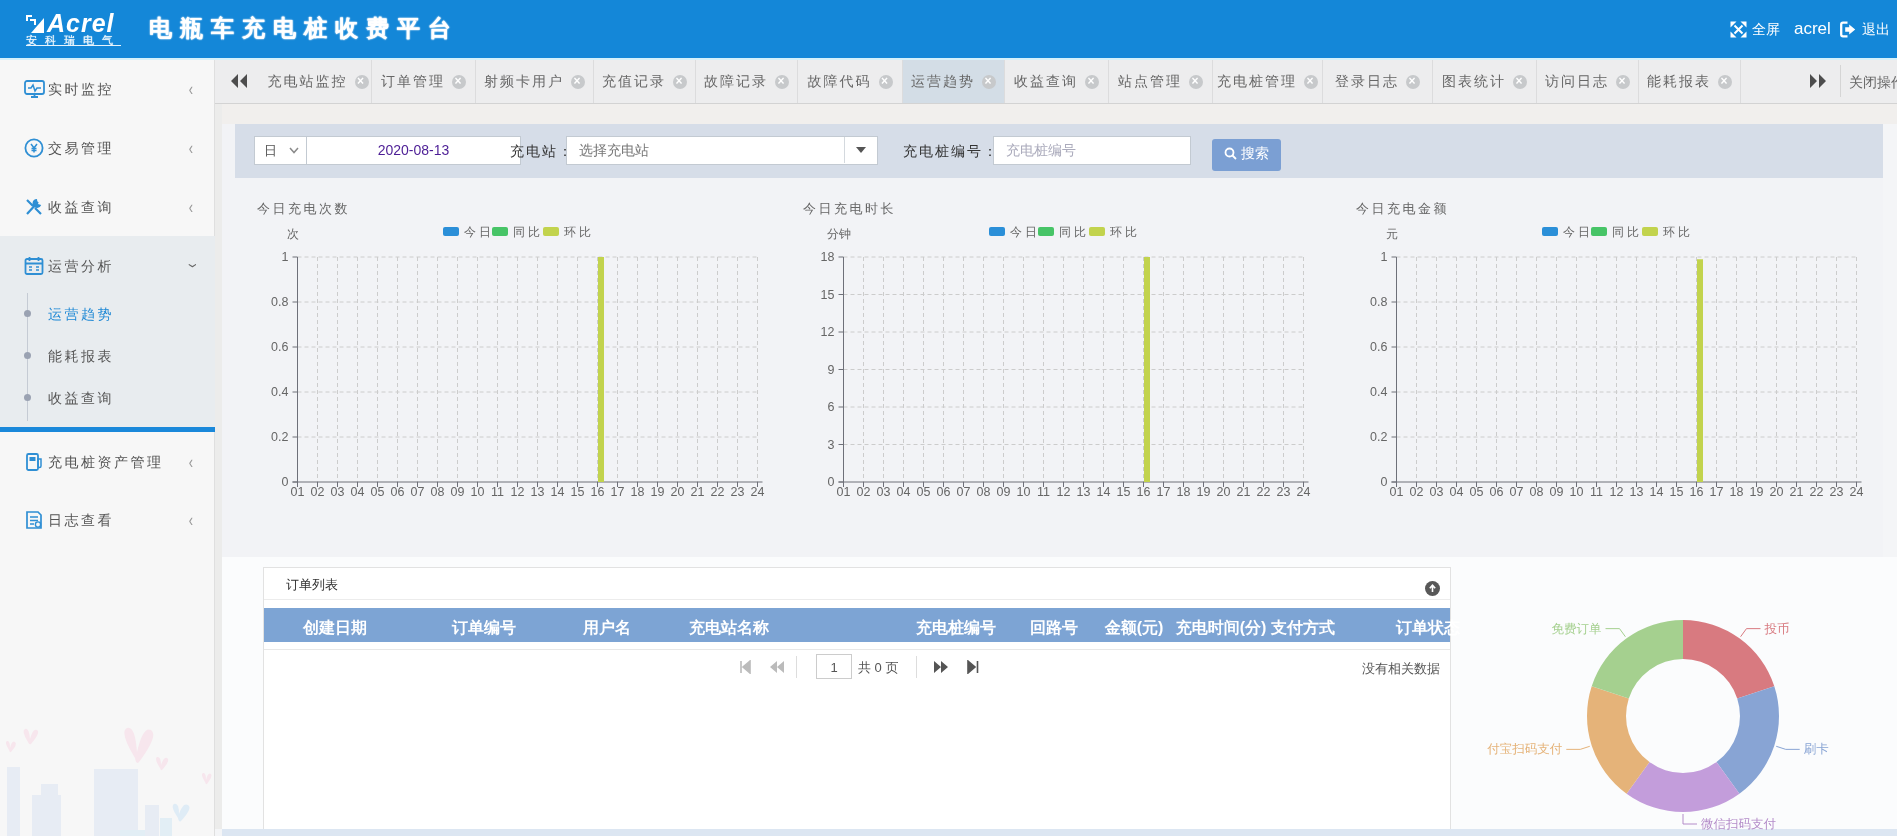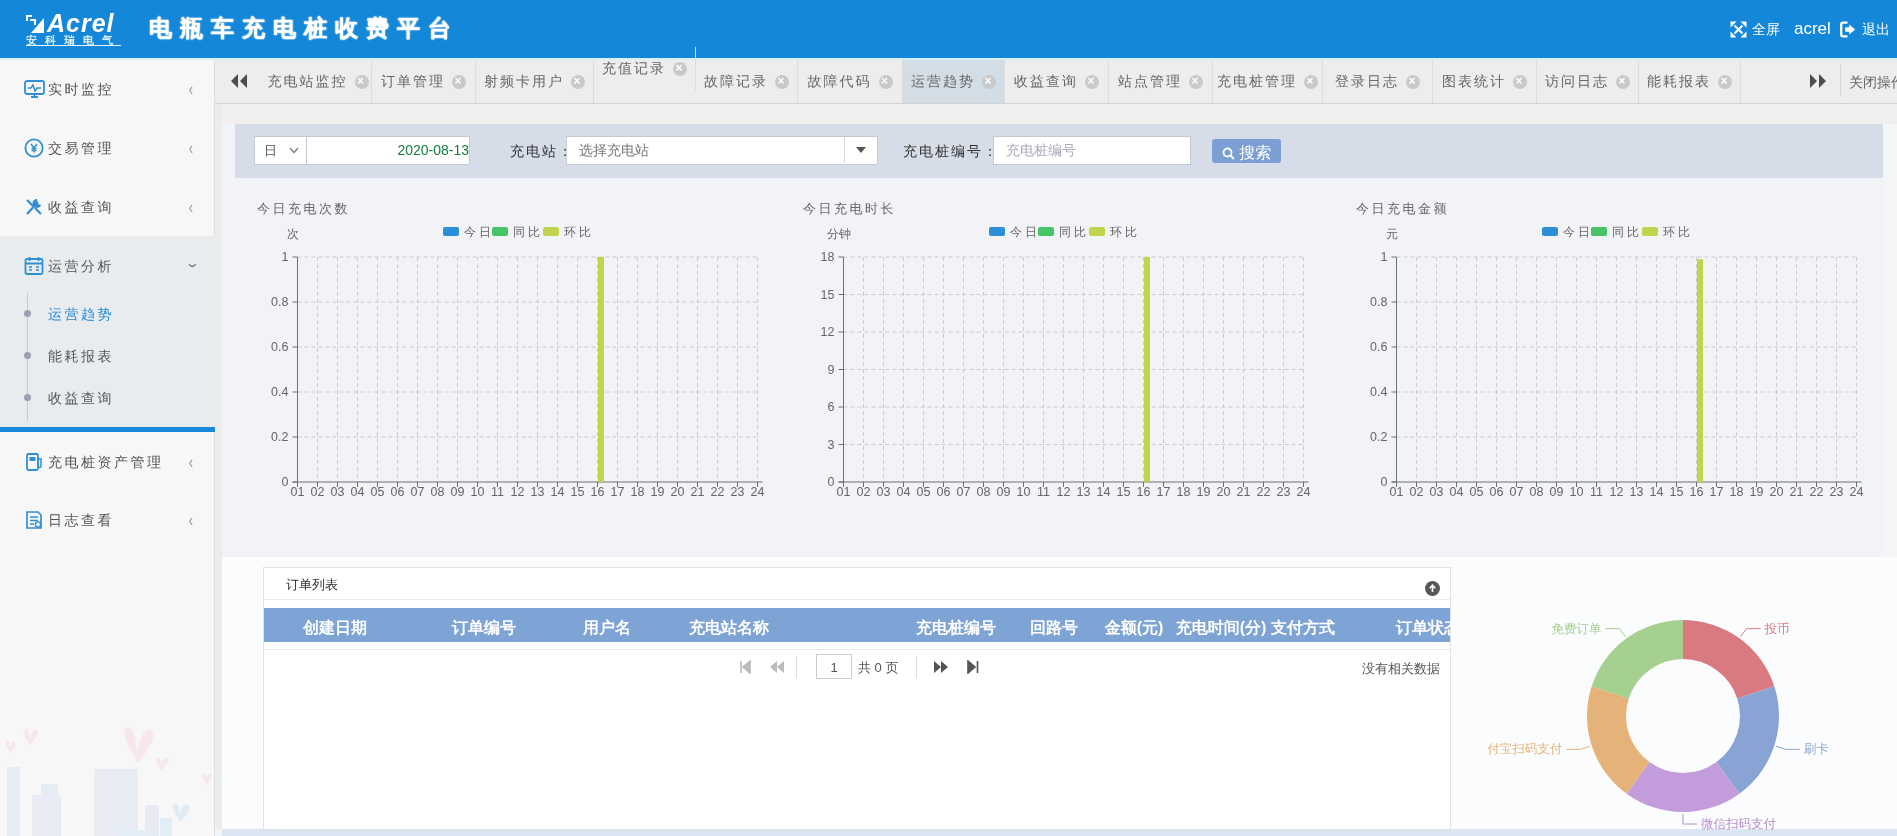--- a/index.html
+++ b/index.html
@@ -171,21 +171,21 @@
 </svg>
 
 <div class="abs" id="tabbar"></div>
 <svg class="abs" style="left:229px;top:73px" width="20" height="16" viewBox="0 0 20 16">
   <path d="M9 1 L2 8 L9 15 Z M18 1 L11 8 L18 15 Z" fill="#4d4d4d"></path>
 </svg>
 <div id="tabs">
     <div class="tab" style="left:265px;width:107px;top:60px;position:absolute">充电站监控<span class="x">×</span></div>
     <div class="tab" style="left:372px;width:104px;top:60px;position:absolute">订单管理<span class="x">×</span></div>
     <div class="tab" style="left:476px;width:118px;top:60px;position:absolute">射频卡用户<span class="x">×</span></div>
-    <div class="tab" style="left:594px;width:102px;top:47px;position:absolute">充值记录<span class="x">×</span></div>
+    <div class="tab" style="left:594px;width:102px;top:60px;position:absolute">充值记录<span class="x">×</span></div>
     <div class="tab" style="left:696px;width:102px;top:60px;position:absolute">故障记录<span class="x">×</span></div>
     <div class="tab" style="left:798px;width:105px;top:60px;position:absolute">故障代码<span class="x">×</span></div>
     <div class="tab act" style="left:903px;width:102px;top:60px;position:absolute">运营趋势<span class="x">×</span></div>
     <div class="tab" style="left:1005px;width:104px;top:60px;position:absolute">收益查询<span class="x">×</span></div>
     <div class="tab" style="left:1109px;width:104px;top:60px;position:absolute">站点管理<span class="x">×</span></div>
     <div class="tab" style="left:1213px;width:110px;top:60px;position:absolute">充电桩管理<span class="x">×</span></div>
     <div class="tab" style="left:1323px;width:110px;top:60px;position:absolute">登录日志<span class="x">×</span></div>
     <div class="tab" style="left:1433px;width:104px;top:60px;position:absolute">图表统计<span class="x">×</span></div>
     <div class="tab" style="left:1537px;width:102px;top:60px;position:absolute">访问日志<span class="x">×</span></div>
     <div class="tab" style="left:1639px;width:102px;top:60px;position:absolute">能耗报表<span class="x">×</span></div>
@@ -196,32 +196,32 @@
 <div class="abs" style="left:1840px;top:65px;width:1px;height:32px;background:#d5d5d5"></div>
 <div class="abs" style="left:1849px;top:74px;font-size:14px;color:#666;white-space:nowrap">关闭操作</div>
 
 <div class="abs" id="fbar"></div>
 <div class="abs fb" style="left:254px;width:53px">
     <span style="position:absolute;left:9px;top:5px;font-size:13px;color:#555">日</span>
 <svg style="position:absolute;right:7px;top:10px" width="10" height="7" viewBox="0 0 10 7">
       <path d="M1 1 L5 5.5 L9 1" stroke="#8a8a8a" stroke-width="1.5" fill="none"></path>
     </svg>
   </div>
-<div class="abs fb" style="left:306px;width:164px;text-align:right;font-size:14px;color:#15803d;line-height:26px">2020-08-13</div>
+<div class="abs fb" style="left:306px;width:215px;text-align:center;font-size:14px;color:#4c1d95;line-height:26px">2020-08-13</div>
 <div class="abs flab" style="left:510px">充电站：</div>
 <div class="abs fb" style="left:566px;width:312px">
     <span style="position:absolute;left:12px;top:5px;font-size:14px;color:#777">选择充电站</span>
   <span style="position:absolute;right:0;top:0;width:32px;height:26px;border-left:1px solid #d4d9de"></span>
   <span style="position:absolute;right:11px;top:10px;width:0;height:0;border:5px solid transparent;border-top:6px solid #555"></span>
 </div>
 <div class="abs flab" style="left:903px">充电桩编号：</div>
 <div class="abs fb" style="left:993px;width:198px">
     <span style="position:absolute;left:12px;top:5px;font-size:14px;color:#aab">充电桩编号</span>
   </div>
-<div class="abs" style="left:1212px;top:139px;width:69px;height:24px;background:#7b9fd3;border-radius:3px;color:#fff;font-size:16px;text-align:center;line-height:28px">
+<div class="abs" style="left:1212px;top:139px;width:69px;height:32px;background:#7b9fd3;border-radius:3px;color:#fff;font-size:14px;text-align:center;line-height:28px">
   <svg style="vertical-align:-2px" width="13" height="13" viewBox="0 0 13 13">
       <circle cx="5.5" cy="5.5" r="4" fill="none" stroke="#fff" stroke-width="1.8"></circle>
       <path d="M8.5 8.5 L12 12" stroke="#fff" stroke-width="1.8"></path>
     </svg>
   搜索</div>
 
 <div id="charts">
     <svg class="abs" style="left:240px;top:196px" width="552" height="312" viewBox="0 0 552 312">
       <text x="17" y="17" font-size="13" fill="#666" letter-spacing="2.5">今日充电次数</text>
       <text x="53" y="42" font-size="12" fill="#666" text-anchor="middle">次</text>

